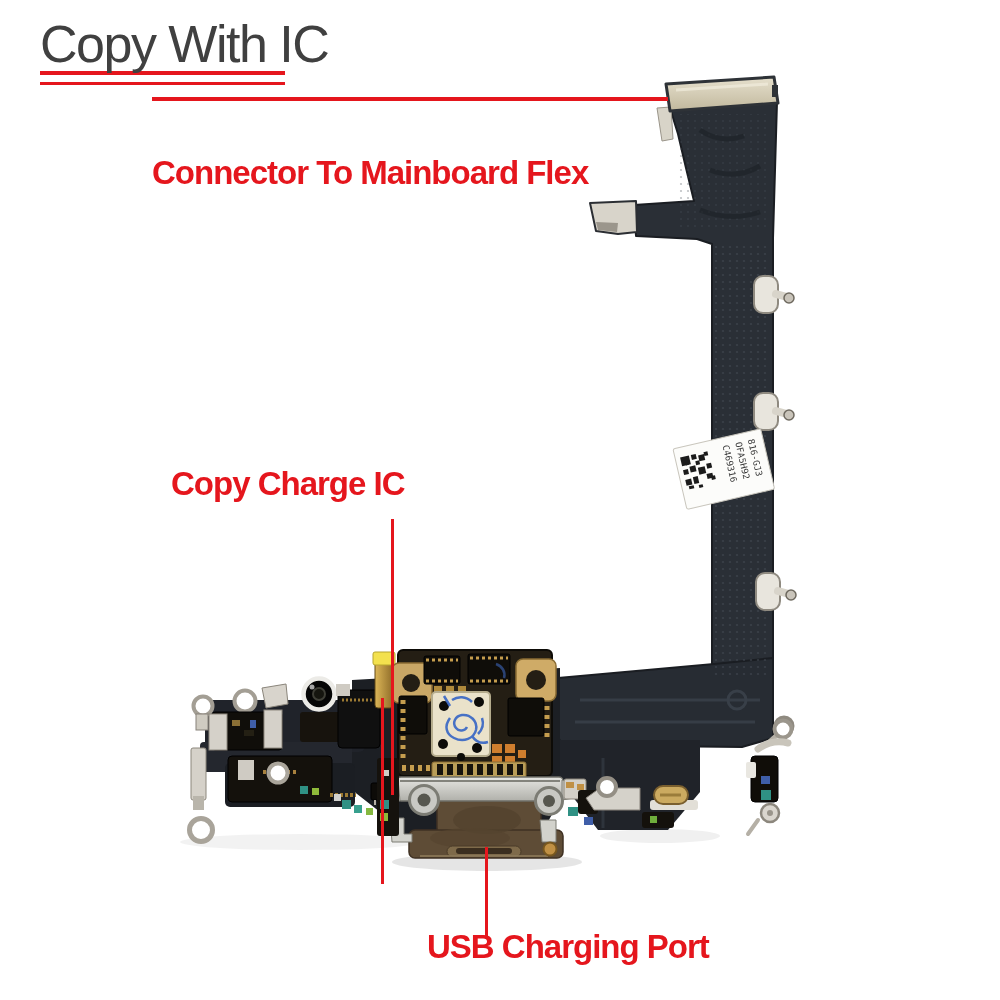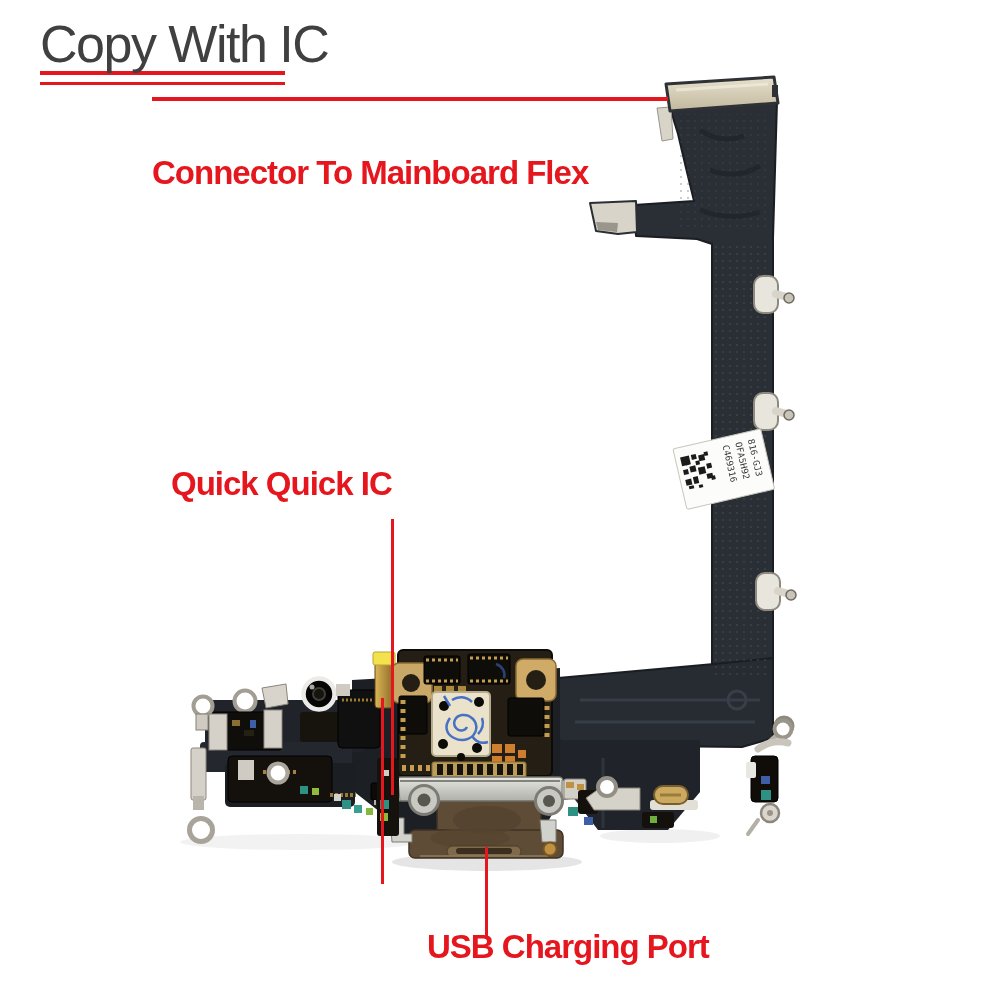--- a/index.html
+++ b/index.html
@@ -269,21 +269,21 @@
     </g>
   </svg>
 
   <div class="page-title">Copy With IC</div>
   <div class="rline" style="left:40px;top:71px;width:245px;height:3.5px;"></div>
   <div class="rline" style="left:40px;top:82px;width:245px;height:3px;"></div>
 
   <div class="rline" style="left:152px;top:97px;width:516px;height:4px;"></div>
   <div class="callout" style="left:152px;top:120px;margin-top:36px;">Connector To Mainboard Flex</div>
 
-  <div class="callout" style="left:171px;top:467px;">Quick Quick IC</div>
+  <div class="callout" style="left:171px;top:467px;">Copy Charge IC</div>
   <div class="rline" style="left:391px;top:519px;width:3px;height:276px;"></div>
 
   <div class="rline" style="left:381px;top:698px;width:3px;height:186px;"></div>
 
   <div class="rline" style="left:485px;top:847px;width:3px;height:92px;"></div>
   <div class="callout" style="left:427px;top:930px;">USB Charging Port</div>
 
 </div>
 
 </body></html>

